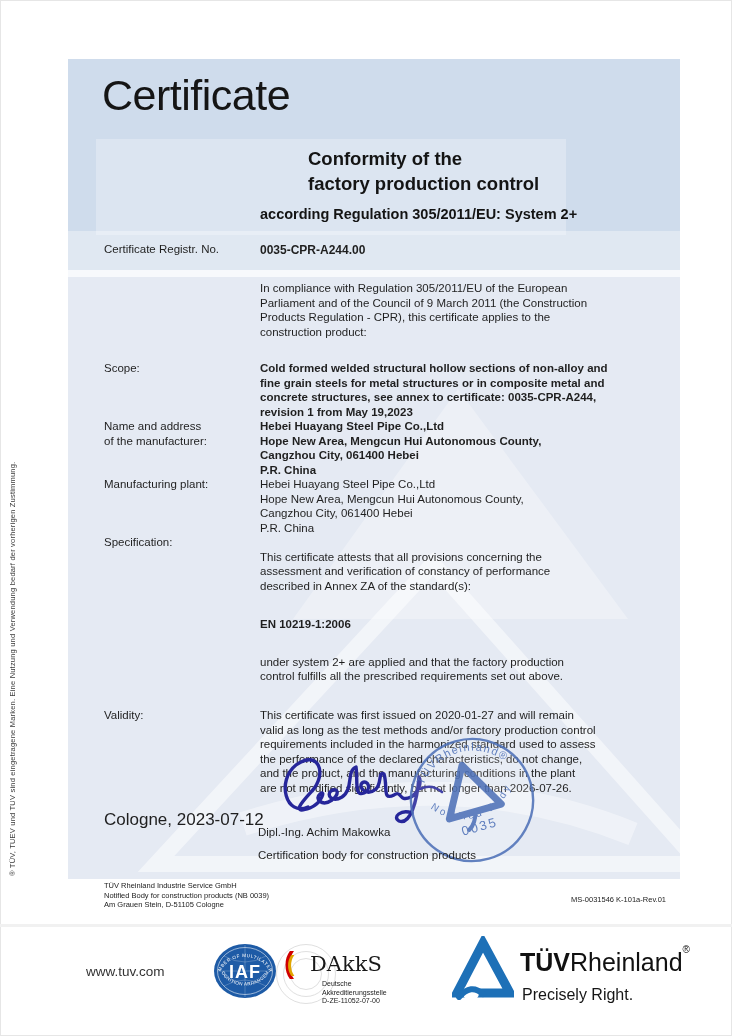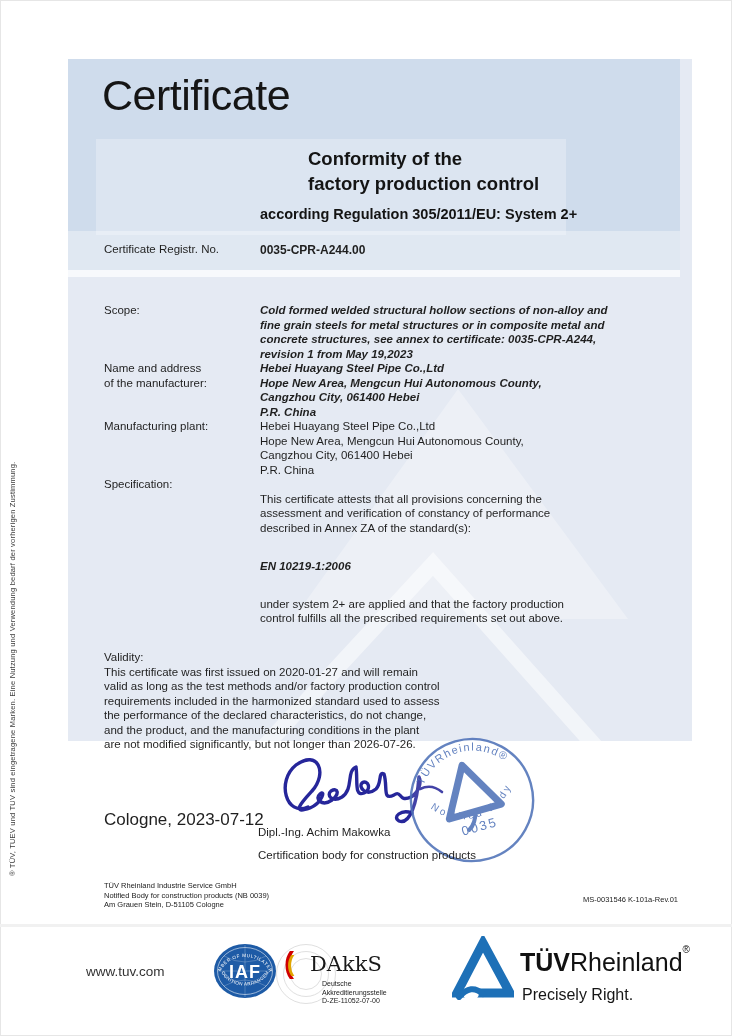--- a/index.html
+++ b/index.html
@@ -2,38 +2,38 @@
 <html><head>
 <meta charset="utf-8">
 <style>
   html,body{margin:0;padding:0;background:#fff;}
   .page{position:relative;width:732px;height:1036px;background:#ffffff;overflow:hidden;
         font-family:"Liberation Sans",sans-serif;color:#1f1f1f;box-shadow:inset 0 0 0 1px #e6e6e6;}
   
   .side-note{position:absolute;left:8px;top:876px;transform:rotate(-90deg);transform-origin:0 0;
              font-size:7.5px;color:#3a3a3a;white-space:nowrap;letter-spacing:.2px;}
   
-  .panel{position:absolute;left:68px;top:59px;width:612px;height:682px;background:#e5eaf3;padding-left:12px;}
+  .panel{position:absolute;left:68px;top:59px;width:612px;height:820px;background:#e5eaf3;}
   .panel-header-band{position:absolute;left:0;top:0;width:612px;height:211px;background:#cfdcec;}
   .subtitle-band{position:absolute;left:28px;top:80px;width:470px;height:96px;background:rgba(255,255,255,.28);}
   .registr-band{position:absolute;left:0;top:172px;width:612px;height:39px;background:rgba(255,255,255,.35);}
   .sep-band{position:absolute;left:0;top:211px;width:612px;height:7px;background:#f7f9fc;}
   .watermarks{position:absolute;left:0;top:0;width:612px;height:854px;pointer-events:none;}
   .page-title{position:absolute;left:34px;top:12px;font-size:43px;letter-spacing:-.5px;color:#151515;}
   .subtitle{position:absolute;left:192px;top:87px;font-size:18.5px;font-weight:700;line-height:25px;color:#141414;}
   .subtitle-small{position:absolute;left:192px;top:147px;font-size:14.5px;font-weight:700;color:#141414;}
   .registr-row{position:absolute;left:36px;top:184px;width:560px;display:flex;font-size:11.5px;}
   .registr-row .lbl{width:156px;flex:none;}
   .registr-row .val{font-weight:700;font-size:12px;}
   .body-block{position:absolute;left:36px;top:222px;width:556px;font-size:11.5px;line-height:14.5px;}
   .row{display:flex;}
   .row .lbl{width:156px;flex:none;white-space:pre-line;}
   .row .val{width:396px;white-space:pre-line;}
-  .bold{font-weight:700;font-style:italic;}
-  .mt7{margin-top:22px;} .mt8{} .mt9{margin-top:9px;} .mt10{margin-top:10px;flex-direction:column;}
+  .bold{font-weight:700;}
+  .mt7{margin-top:22px;} .mt8{} .mt9{margin-top:9px;} .mt10{margin-top:10px;}
   .sig-svg{position:absolute;left:202px;top:686px;}
   .stamp-svg{position:absolute;left:334px;top:671px;opacity:.88;}
   .place-date{position:absolute;left:36px;top:751px;font-size:17px;}
   .signer{position:absolute;left:190px;top:767px;font-size:11.5px;}
   .signer-role{position:absolute;left:190px;top:784px;font-size:11.5px;margin-top:6px;}
   .panel-footer{position:absolute;left:36px;top:822px;font-size:7.5px;line-height:9.6px;color:#222;white-space:pre-line;}
   .doc-ref{position:absolute;right:14px;top:836px;font-size:7.5px;color:#222;}
   
   .bottom-divider{position:absolute;left:0;top:924px;width:732px;height:3px;background:#f1f1f1;}
   .website{position:absolute;left:86px;top:964px;font-size:13.5px;color:#333;text-decoration:none;}
@@ -74,20 +74,27 @@
     <div class="subtitle" style="white-space:pre-line;margin-left:48px;">Conformity of the
 factory production control</div>
     <div class="subtitle-small">according Regulation 305/2011/EU: System 2+</div>
 
     <div class="registr-row">
       <div class="lbl">Certificate Registr. No.</div>
       <div class="val">0035-CPR-A244.00</div>
     </div>
 
     <div class="body-block">
+      <div class="row">
+        <div class="lbl"></div>
+        <div class="val">In compliance with Regulation 305/2011/EU of the European
+Parliament and of the Council of 9 March 2011 (the Construction
+Products Regulation - CPR), this certificate applies to the
+construction product:</div>
+      </div>
       <div class="row mt7">
         <div class="lbl">Scope:</div>
         <div class="val bold">Cold formed welded structural hollow sections of non-alloy and
 fine grain steels for metal structures or in composite metal and
 concrete structures, see annex to certificate: 0035-CPR-A244,
 revision 1 from May 19,2023</div>
       </div>
       <div class="row mt8">
         <div class="lbl">Name and address
 of the manufacturer:</div>

